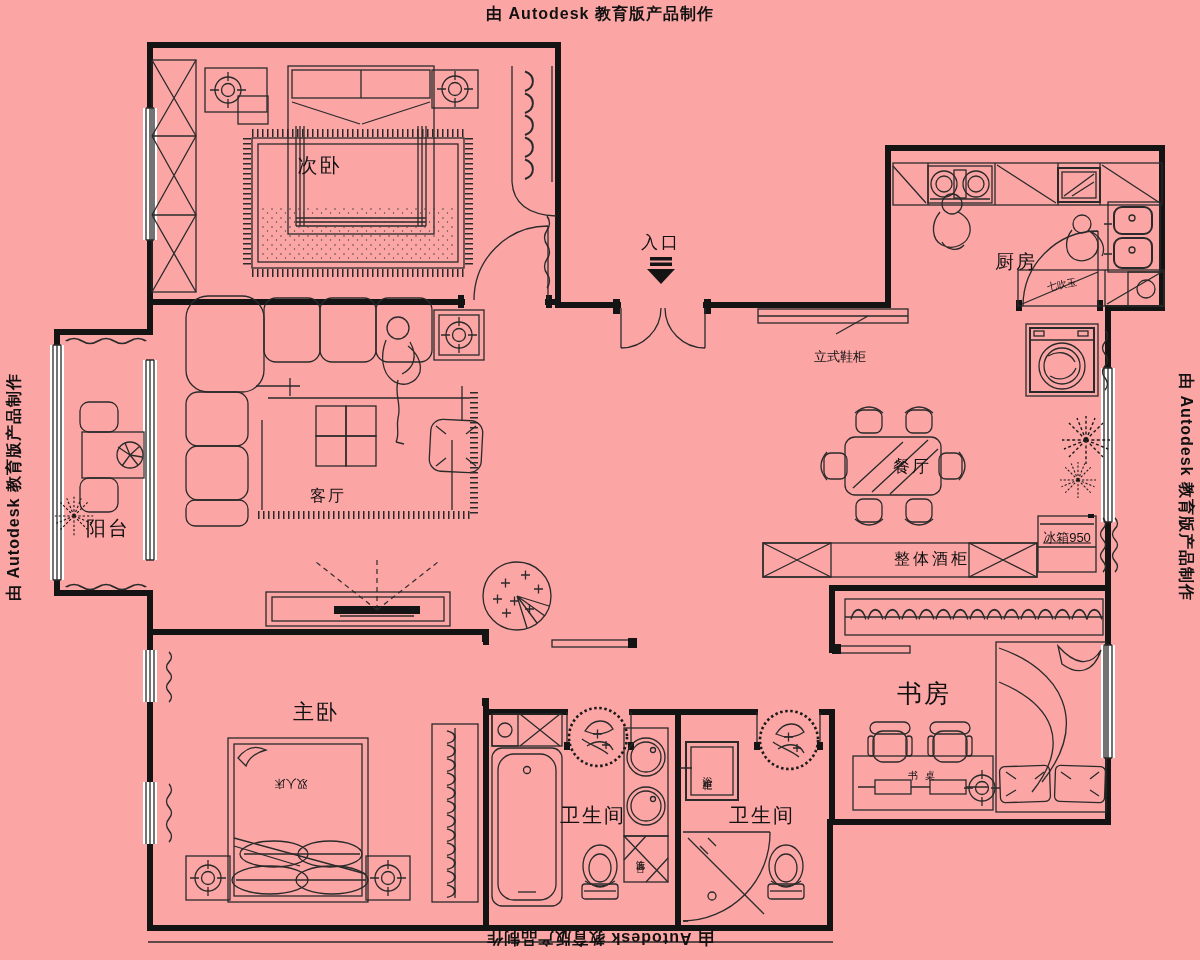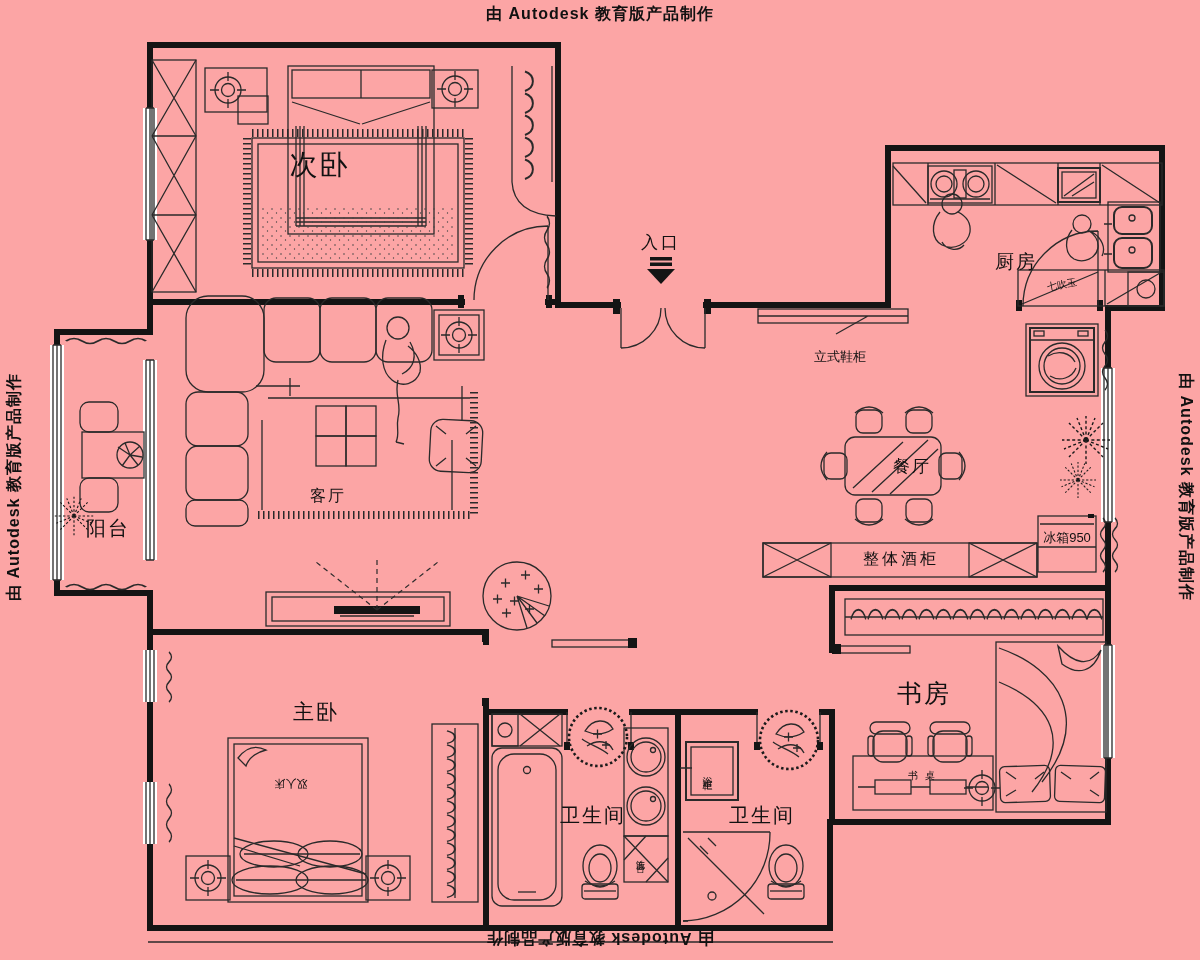--- a/index.html
+++ b/index.html
@@ -483,33 +483,33 @@
   <use href="#bplant" transform="translate(789,740)"></use>
 </g>
 
 </svg>
 
 <div class="lbl wm" style="left:600px;top:14px;">由 Autodesk 教育版产品制作</div>
 <div class="lbl wm wm-b" style="left:600px;top:938px;">由 Autodesk 教育版产品制作</div>
 <div class="lbl wm wm-l" style="left:14px;top:487px;">由 Autodesk 教育版产品制作</div>
 <div class="lbl wm wm-r" style="left:1186px;top:487px;">由 Autodesk 教育版产品制作</div>
 
-<div class="lbl room" style="left:315px;top:165px;font-size:28px;padding-left:9px;">次卧</div>
+<div class="lbl room" style="left:315px;top:165px;font-size:20px;padding-left:9px;">次卧</div>
 <div class="lbl room" style="left:1016px;top:261px;font-size:19px;">厨房</div>
 <div class="lbl room" style="left:328px;top:496px;font-size:16px;">客厅</div>
 <div class="lbl room" style="left:108px;top:528px;font-size:20px;">阳台</div>
 <div class="lbl room" style="left:912px;top:466px;font-size:17px;font-family:Liberation Serif, serif;">餐厅</div>
 <div class="lbl room" style="left:924px;top:693px;font-size:25px;">书房</div>
 <div class="lbl room" style="left:316px;top:711px;font-size:21px;">主卧</div>
 <div class="lbl room" style="left:593px;top:815px;font-size:20px;">卫生间</div>
 <div class="lbl room" style="left:762px;top:815px;font-size:20px;">卫生间</div>
 
 <div class="lbl" style="left:661px;top:242px;font-size:17px;letter-spacing:3px;text-align:right;">入口</div>
 <div class="lbl" style="left:840px;top:356px;font-size:13px;">立式鞋柜</div>
-<div class="lbl" style="left:901px;top:559px;font-size:16px;letter-spacing:3px;text-align:center;">整体酒柜</div>
-<div class="lbl" style="left:1067px;top:537px;font-size:13px;">冰箱950</div>
+<div class="lbl" style="left:932px;top:559px;font-size:16px;letter-spacing:3px;text-align:center;">整体酒柜</div>
+<div class="lbl" style="left:1067px;top:537px;font-size:13px;text-decoration:underline;">冰箱950</div>
 <div class="lbl rot180" style="left:291px;top:783px;font-size:11px;">双人床</div>
 <div class="lbl" style="left:925px;top:776px;font-size:10px;letter-spacing:7px;">书桌</div>
 <div class="lbl vert small" style="left:707px;top:771px;">浴室柜</div>
 <div class="lbl vert" style="left:640px;top:856px;font-size:9px;">洗面台</div>
 <div class="lbl" style="left:1062px;top:285px;font-size:10px;transform:translate(-50%,-50%) rotate(-10deg);">七吹玉</div>
 
 </div>
 
 </body></html>

